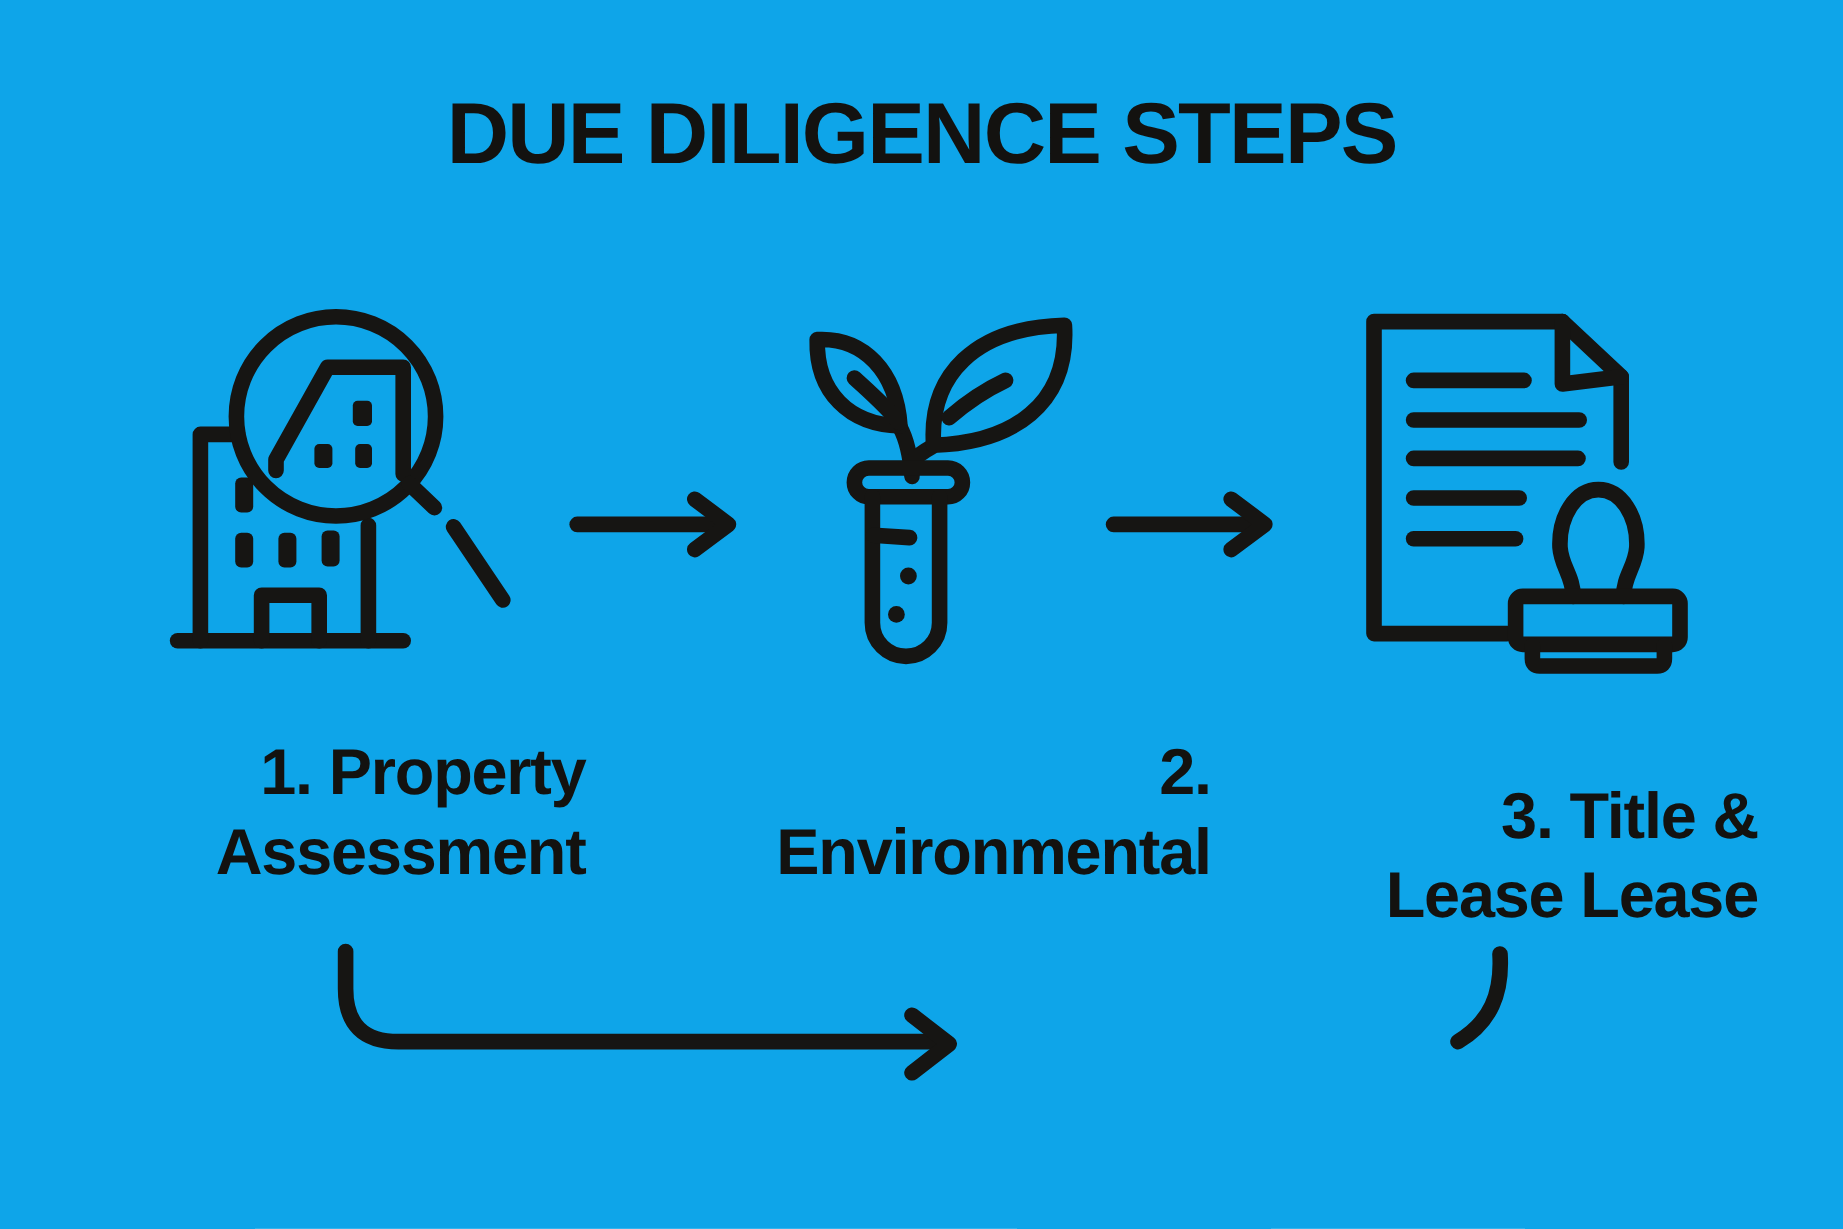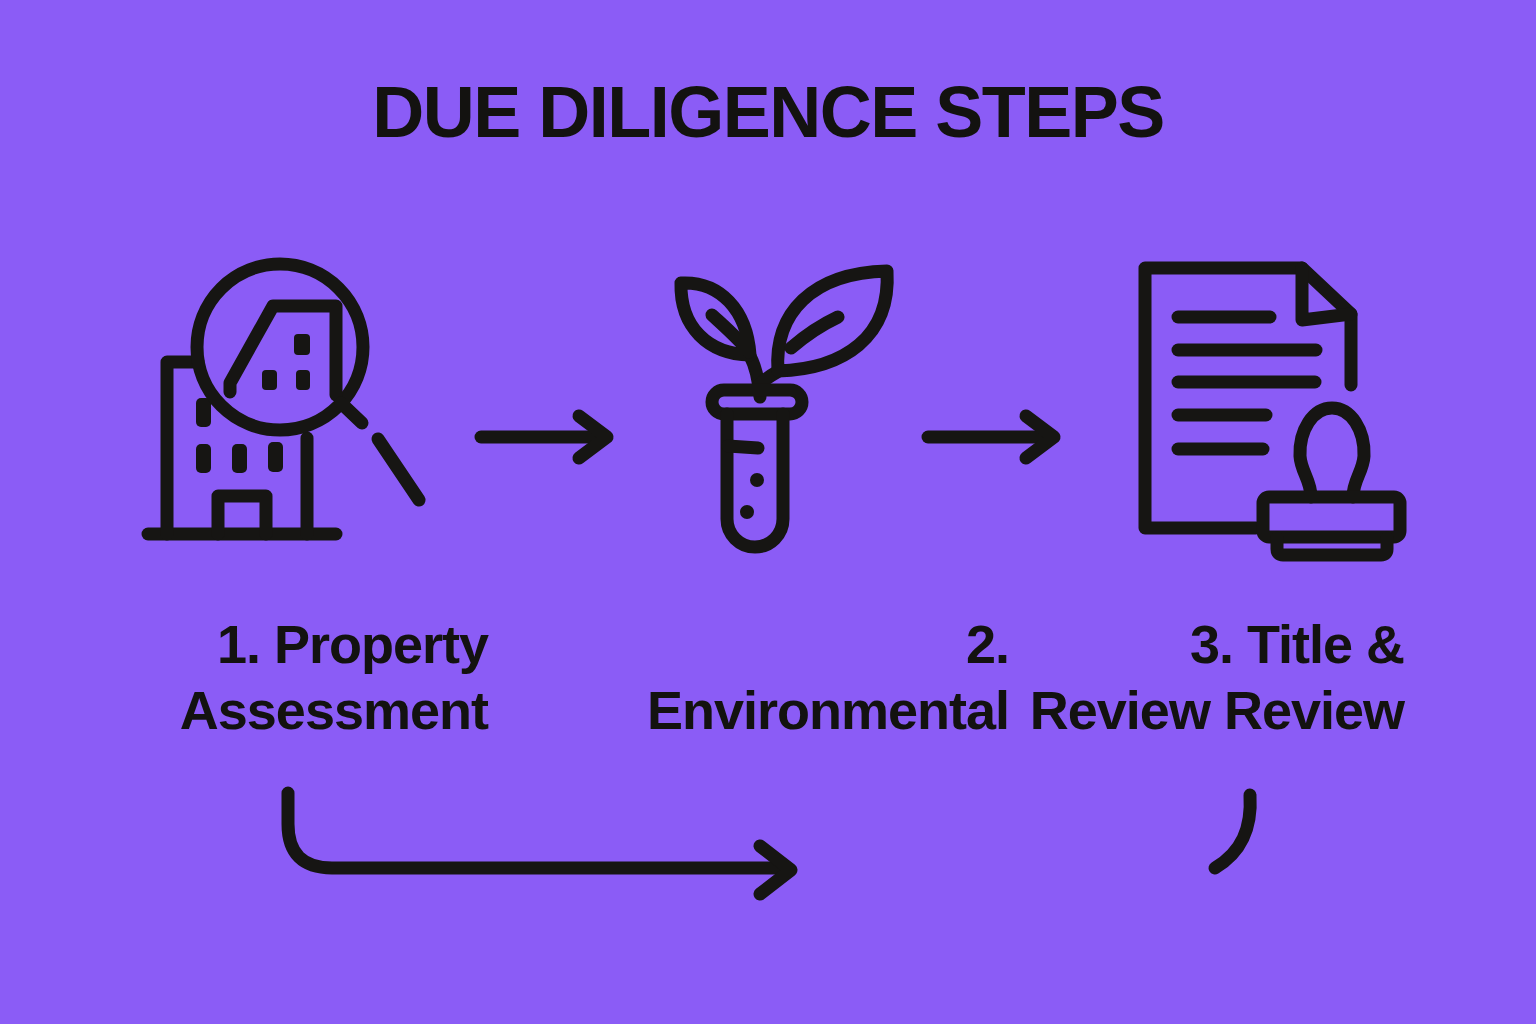--- a/index.html
+++ b/index.html
@@ -1,20 +1,20 @@
 <!DOCTYPE html>
 <html><head>
 <meta charset="utf-8">
 <style>
   html, body { margin: 0; padding: 0; }
   .canvas {
     position: relative;
     width: 1536px;
     height: 1024px;
-    background: #8b5cf6;
+    background: #0ea5e9;
     font-family: "Liberation Sans", sans-serif;
     overflow: hidden;
     color: #161513;
   }
   .title {
     position: absolute;
     top: 76px;
     left: 0;
     width: 100%;
     margin: 0;
@@ -31,21 +31,21 @@
     width: 400px;
     text-align: right;
     font-size: 54px;
     font-weight: 700;
     letter-spacing: -1px;
     line-height: 1.22;
     color: #131210;
   }
   .label-1 { left: 88px; }
   .label-2 { left: 609px; }
-  .label-3 { left: 1004px; }
+  .label-3 { left: 1065px; margin-top: 36px; }
 
   svg { position: absolute; overflow: visible; }
   svg path, svg circle, svg rect {
     stroke: #161513;
     stroke-width: 13;
     fill: none;
     stroke-linecap: round;
     stroke-linejoin: round;
   }
   svg .fill { fill: #161513; stroke: none; }
@@ -134,21 +134,21 @@
 
   <div class="step-label label-1">
     <span>1. Property</span><br>
     <span>Assessment</span>
   </div>
   <div class="step-label label-2">
     <span>2. Environmental</span><br>
   </div>
   <div class="step-label label-3">
     <span>3. Title &amp;</span><br>
-    <span>Review Review</span>
+    <span>Lease Lease</span>
   </div>
 
   <svg class="bottom-arrow" viewBox="0 0 540 125" aria-hidden="true">
     <path d="M18,13 L18,44 Q18,88 62,88 L506,88"></path>
     <path d="M490,66 L521,90 L490,114" stroke-width="15"></path>
   </svg>
 
   <svg class="j-curve" viewBox="0 0 100 110" aria-hidden="true">
     <path d="M60,15 C62,48 52,72 25,88" stroke-width="14"></path>
   </svg>

